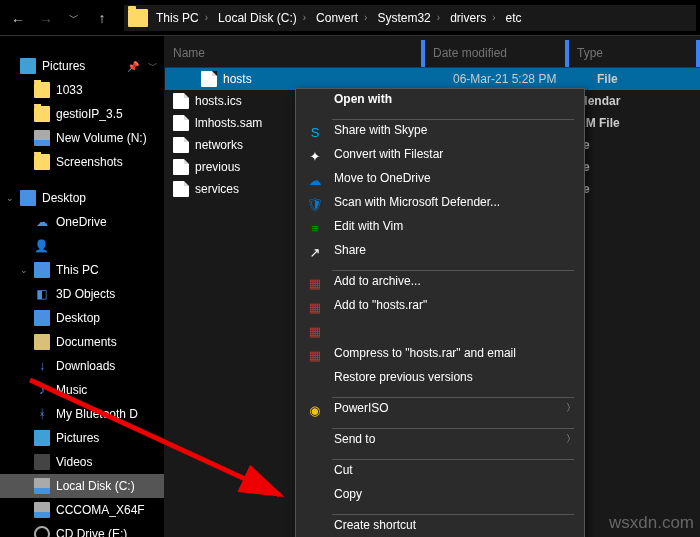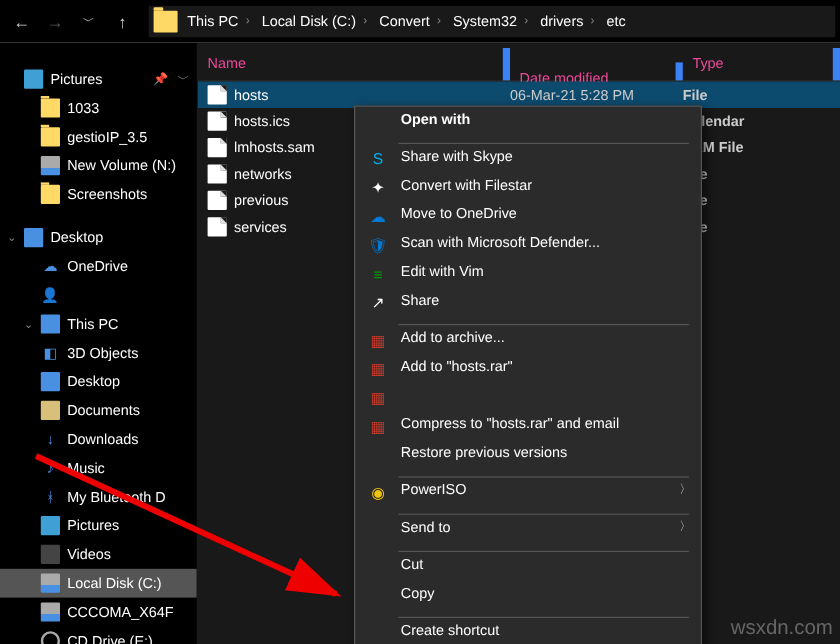--- a/index.html
+++ b/index.html
@@ -33,27 +33,27 @@
 .ico-dl { color:#4a90e2; }
 .ico-music { color:#4a90e2; }
 .ico-bt { color:#4a90e2; }
 .ico-video { background:#444; border-radius:1px; }
 .ico-cd { border:2px solid #aaa; border-radius:50%; }
 .pin { margin-left:auto; margin-right:8px; font-size:10px; color:#888; }
 .caret { width:12px; color:#888; font-size:9px; margin-left:-14px; margin-right:2px; }
 .sidebar-gap { height:12px; }
 .main { flex:1; background:#191919; display:flex; flex-direction:column; }
 .cols { display:flex; height:28px; border-bottom:1px solid #333; margin-top:4px; }
-.col { font-size:12px; color:#ec4899; padding:6px 8px; border-right:6px solid #3b82f6; }
+.col { font-size:12px; color:#737373; padding:6px 8px; border-right:4px solid #3b82f6; }
 .col.name { width:260px; }
-.col.date { width:144px;margin-top:12px; }
+.col.date { width:144px; }
 .col.type { flex:1; }
 .files { position:relative; }
 .row { display:flex; height:22px; align-items:center; font-size:12px; color:#fff; }
-.row.sel { background:#0c4a6e; }
+.row.sel { background:#0369a1;padding-left:28px; }
 .row .cell-name { width:260px; display:flex; align-items:center; padding-left:8px; }
 .row .cell-date { width:144px; color:#ccc; }
 .row .cell-type { flex:1; color:#ccc;font-weight:bold; }
 .file-ico { width:16px; height:16px; background:#fff; margin-right:6px; border-radius:1px; position:relative; }
 .file-ico::after { content:""; position:absolute; top:0; right:0; border-top:5px solid #191919; border-left:5px solid #ddd; }
 .ctx { position:absolute; top:88px; left:295px; width:290px; background:#2b2b2b; border:1px solid #555; box-shadow:3px 3px 8px rgba(0,0,0,0.6); z-index:10; padding:3px 0; }
 .ctx-item { display:flex; height:24px; font-size:12px; color:#fff; padding:0 8px 0 10px; }
 .ctx-item.bold { font-weight:bold; }
 .ctx-ico { width:18px; height:18px; margin-right:10px; display:flex; align-items:center; justify-content:center; font-size:13px; flex-shrink:0; }
 .ctx-arrow { margin-left:auto; color:#ccc; font-size:10px; }

